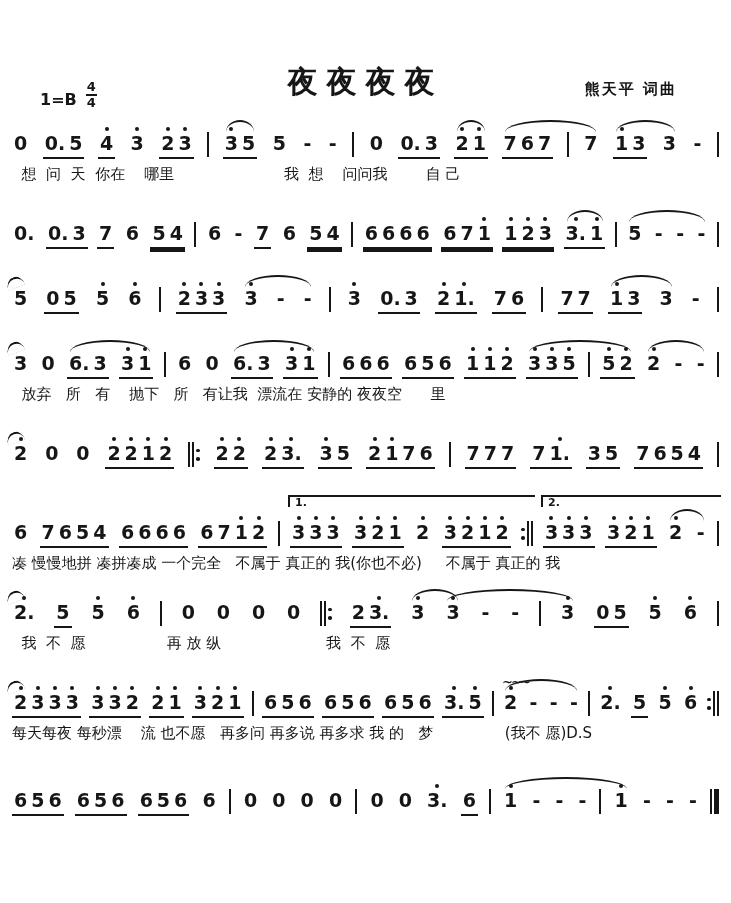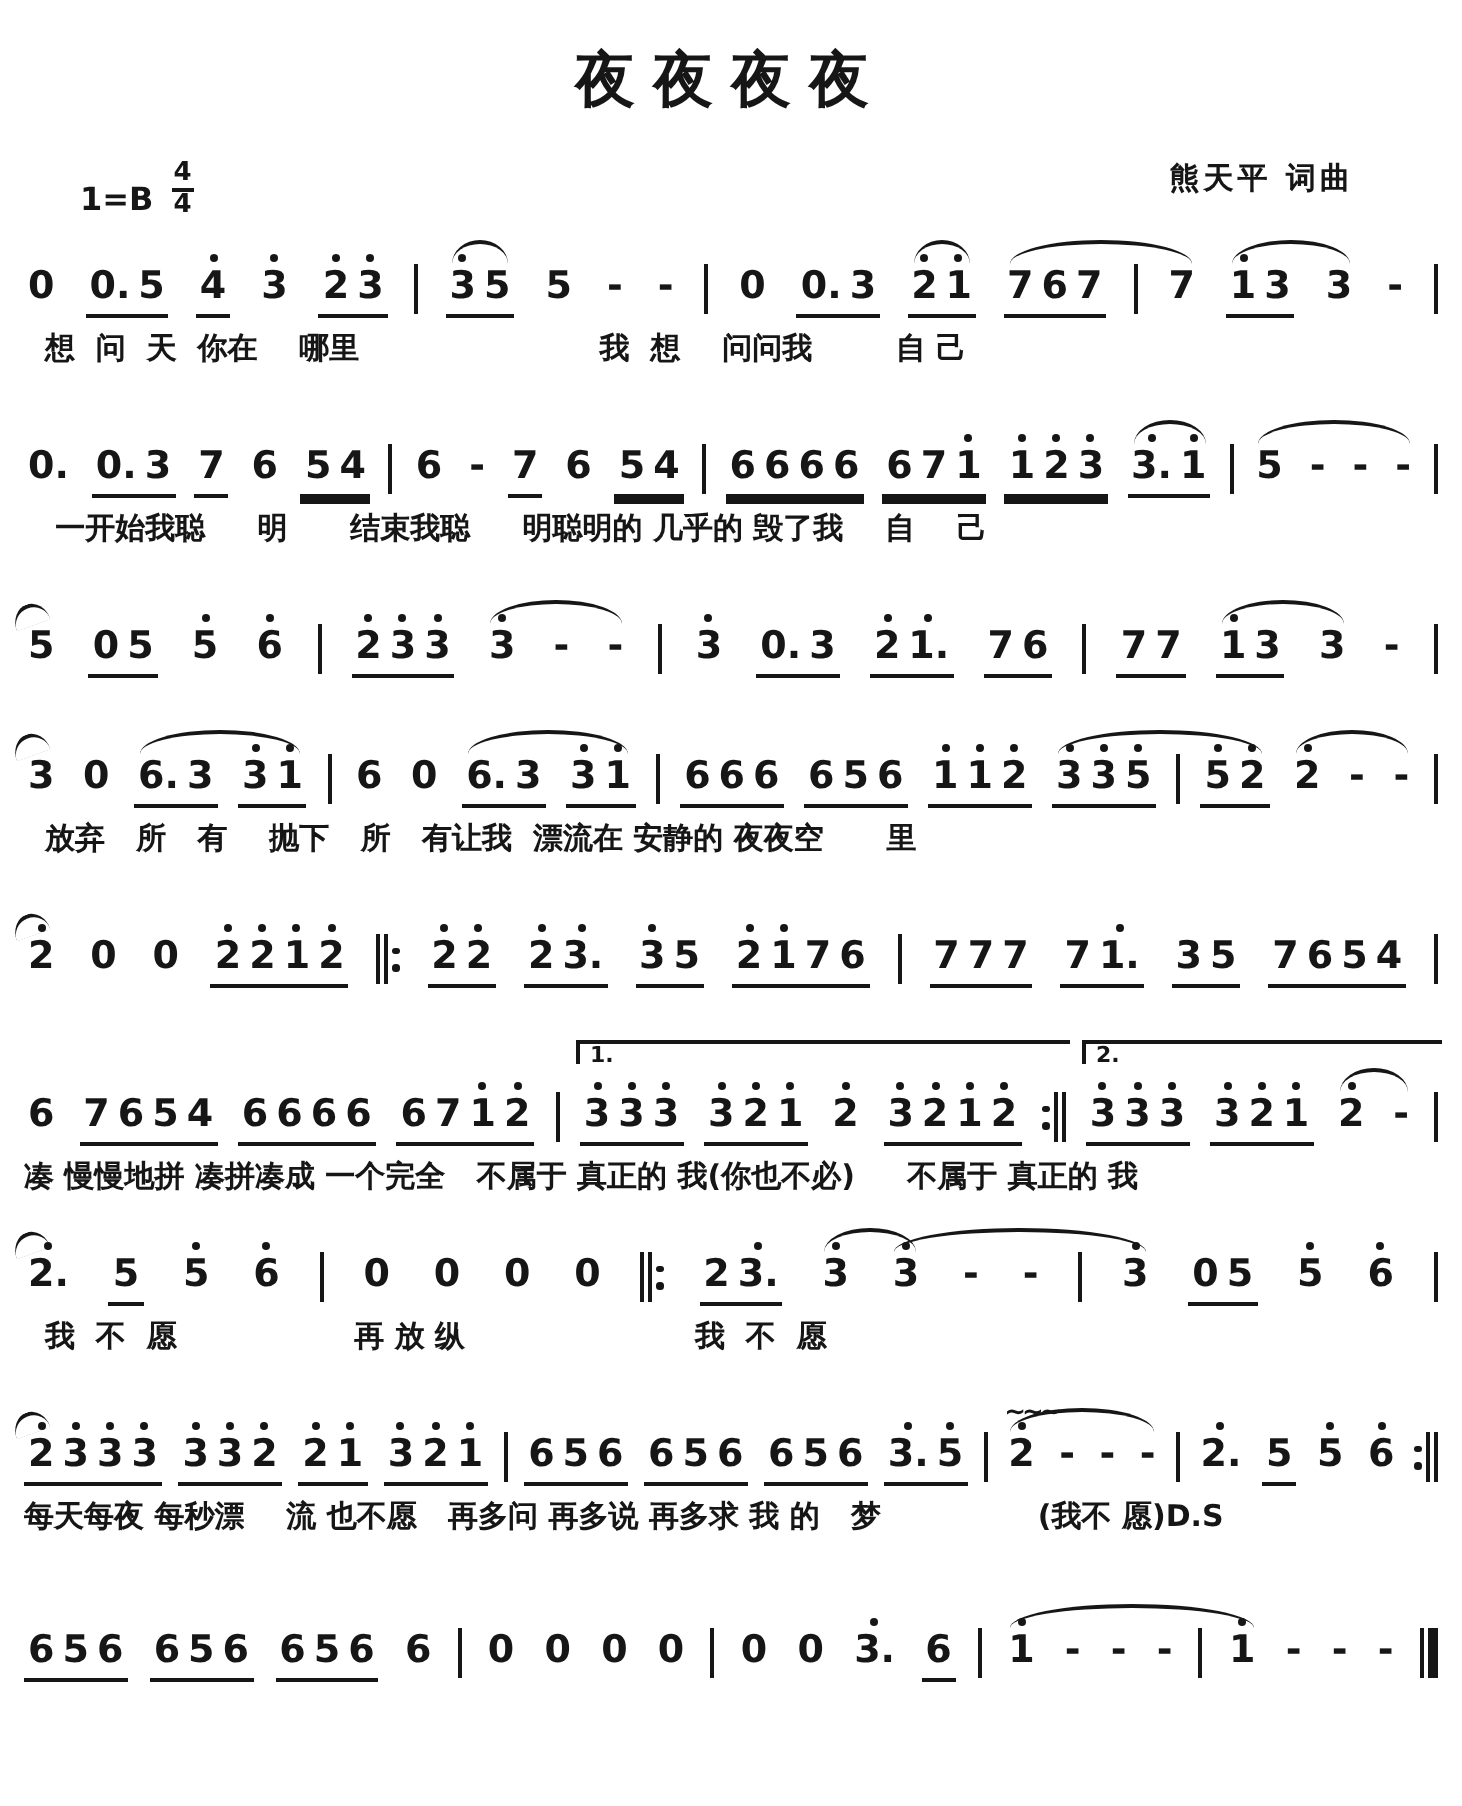--- a/index.html
+++ b/index.html
@@ -4,21 +4,21 @@
 <style>
   html,body{margin:0;padding:0;}
   body{
     width:731px;height:903px;overflow:hidden;background:#fff;
     font-family:"DejaVu Sans",sans-serif;color:#161616;
   }
   .page{width:731px;height:903px;overflow:hidden;position:relative;}
   
   .hdr{position:relative;height:118px;}
   .title{
-    text-align:center;padding-top:20px;font-size:30px;font-weight:bold;
+    text-align:center;padding-top:62px;font-size:30px;font-weight:bold;
     letter-spacing:9px;white-space:nowrap;
   }
   .keysig{
     position:absolute;left:40px;top:80px;display:flex;gap:9px;align-items:flex-end;
     font-size:16px;font-weight:bold;
   }
   .meter{display:inline-flex;flex-direction:column;align-items:center;font-size:13px;font-weight:bold;line-height:1.05;}
   .meter .num{border-bottom:2px solid #161616;padding:0 1px;}
   .credit{position:absolute;right:54px;top:80px;font-size:15px;font-weight:bold;letter-spacing:2px;}
   
@@ -62,21 +62,21 @@
   }
   .lead-tie{
     position:absolute;left:-6px;top:-10px;width:18px;height:9px;
     border-top:2px solid #161616;border-radius:50% 50% 0 0 / 100% 100% 0 0;
     transform:rotate(-20deg);
   }
   .volta{position:absolute;top:-26px;border-top:2px solid #161616;border-left:2px solid #161616;height:10px;}
   .vlabel{display:block;font-size:11px;font-weight:bold;margin:0 0 0 5px;line-height:1;}
   
   .lyrics{
-    white-space:pre;font-size:15px;font-weight:bold;margin-top:6px;
+    white-space:pre;font-size:15px;font-weight:normal;margin-top:6px;
     overflow:hidden;
   }
 </style>
 </head>
 <body>
 
 <div class="page">
   <div class="hdr">
     <div class="title">夜夜夜夜</div>
     <div class="keysig">
@@ -244,21 +244,20 @@
           </span>
           <span class="tok">
             <span class="note">-</span>
           </span>
           <span class="bar-group">
             <span class="bl"></span>
           </span>
           <div class="arc" style="left: 555px; width: 36px;"></div>
           <div class="arc" style="left: 617px; width: 76px;"></div>
         </div>
-        <div class="lyrics">   一开始我聪     明      结束我聪     明聪明的 几乎的 毁了我    自    己</div>
       </div>
       <div class="score-line">
         <div class="notes-row">
           <span class="tok">
             <span class="note">5</span>
           </span>
           <span class="tok u1">
             <span class="note">0</span>
             <span class="note">5</span>
           </span>

